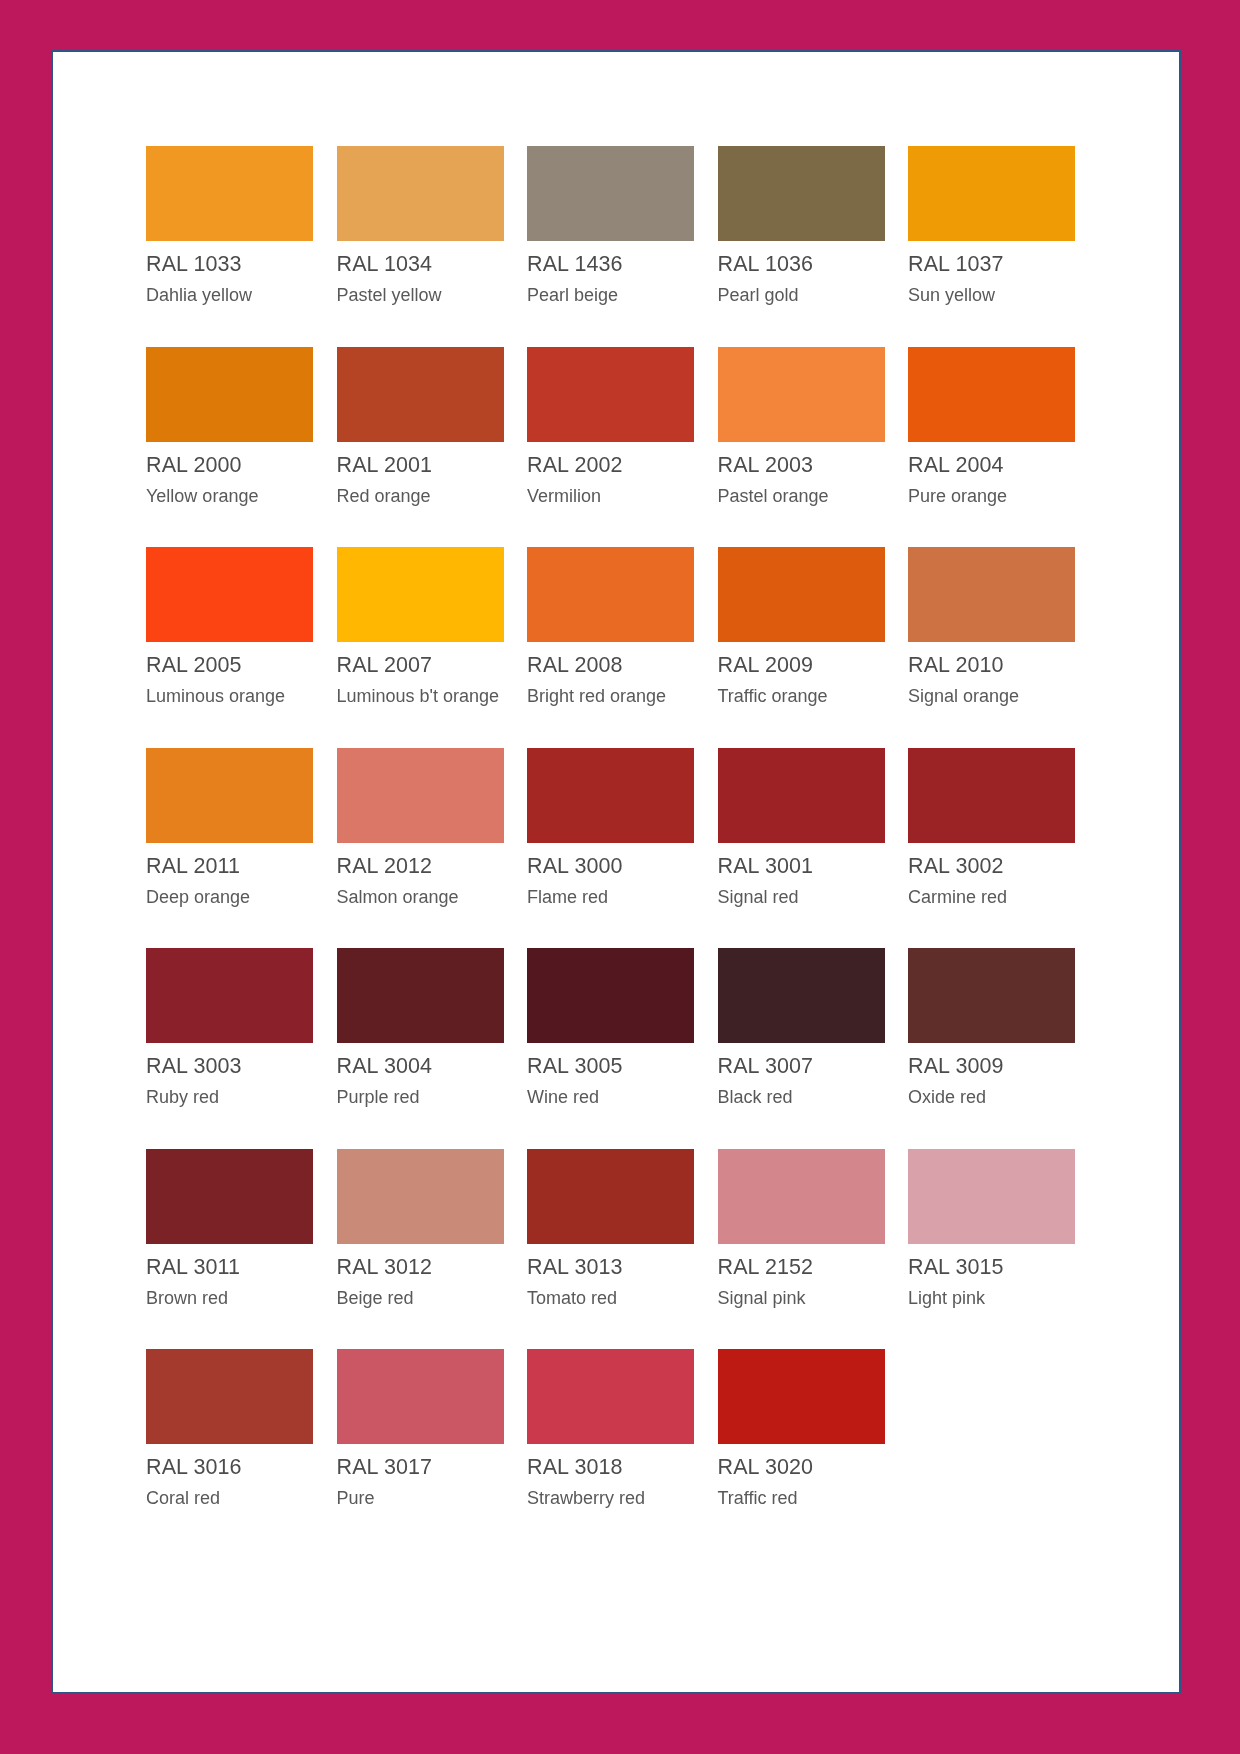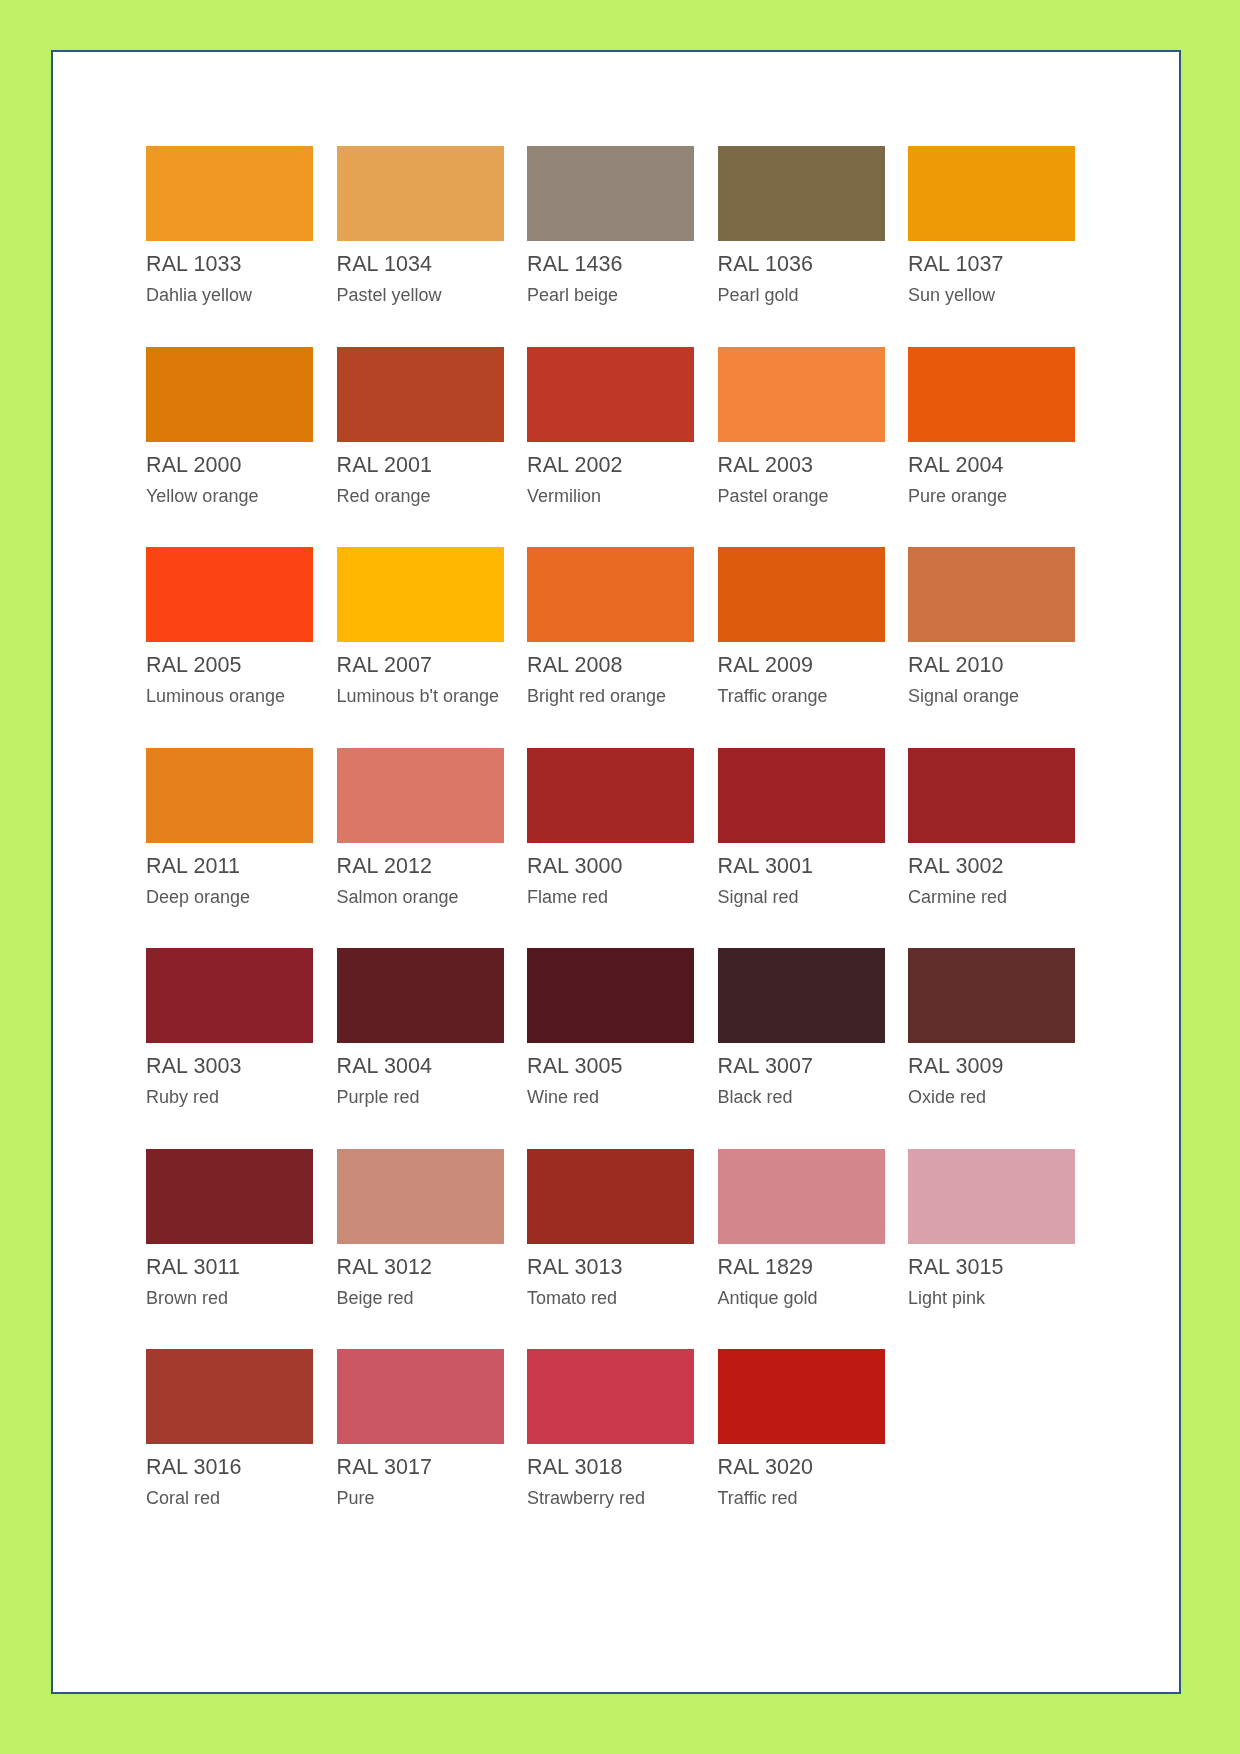--- a/index.html
+++ b/index.html
@@ -12,21 +12,21 @@
     height: 1754px;
     font-family: "Liberation Sans", sans-serif;
     -webkit-font-smoothing: antialiased;
   }
   #page {
     position: absolute;
     left: 0;
     top: 0;
     width: 1240px;
     height: 1754px;
-    background: #bef264;
+    background: #be185d;
     overflow: hidden;
   }
   #sheet-border {
     position: absolute;
     left: 51px;
     top: 50px;
     width: 1130px;
     height: 1644px;
     border: 2px solid #2a5788;
     box-sizing: border-box;
@@ -207,22 +207,22 @@
           <div class="swatch-code">RAL 3012</div>
           <div class="swatch-name">Beige red</div>
         </div>
         <div class="swatch-cell">
           <div class="swatch-chip" style="background: rgb(156, 43, 34);"></div>
           <div class="swatch-code">RAL 3013</div>
           <div class="swatch-name">Tomato red</div>
         </div>
         <div class="swatch-cell">
           <div class="swatch-chip" style="background: rgb(212, 134, 141);"></div>
-          <div class="swatch-code">RAL 1829</div>
-          <div class="swatch-name">Antique gold</div>
+          <div class="swatch-code">RAL 2152</div>
+          <div class="swatch-name">Signal pink</div>
         </div>
         <div class="swatch-cell">
           <div class="swatch-chip" style="background: rgb(217, 162, 171);"></div>
           <div class="swatch-code">RAL 3015</div>
           <div class="swatch-name">Light pink</div>
         </div>
         <div class="swatch-cell">
           <div class="swatch-chip" style="background: rgb(163, 58, 45);"></div>
           <div class="swatch-code">RAL 3016</div>
           <div class="swatch-name">Coral red</div>

